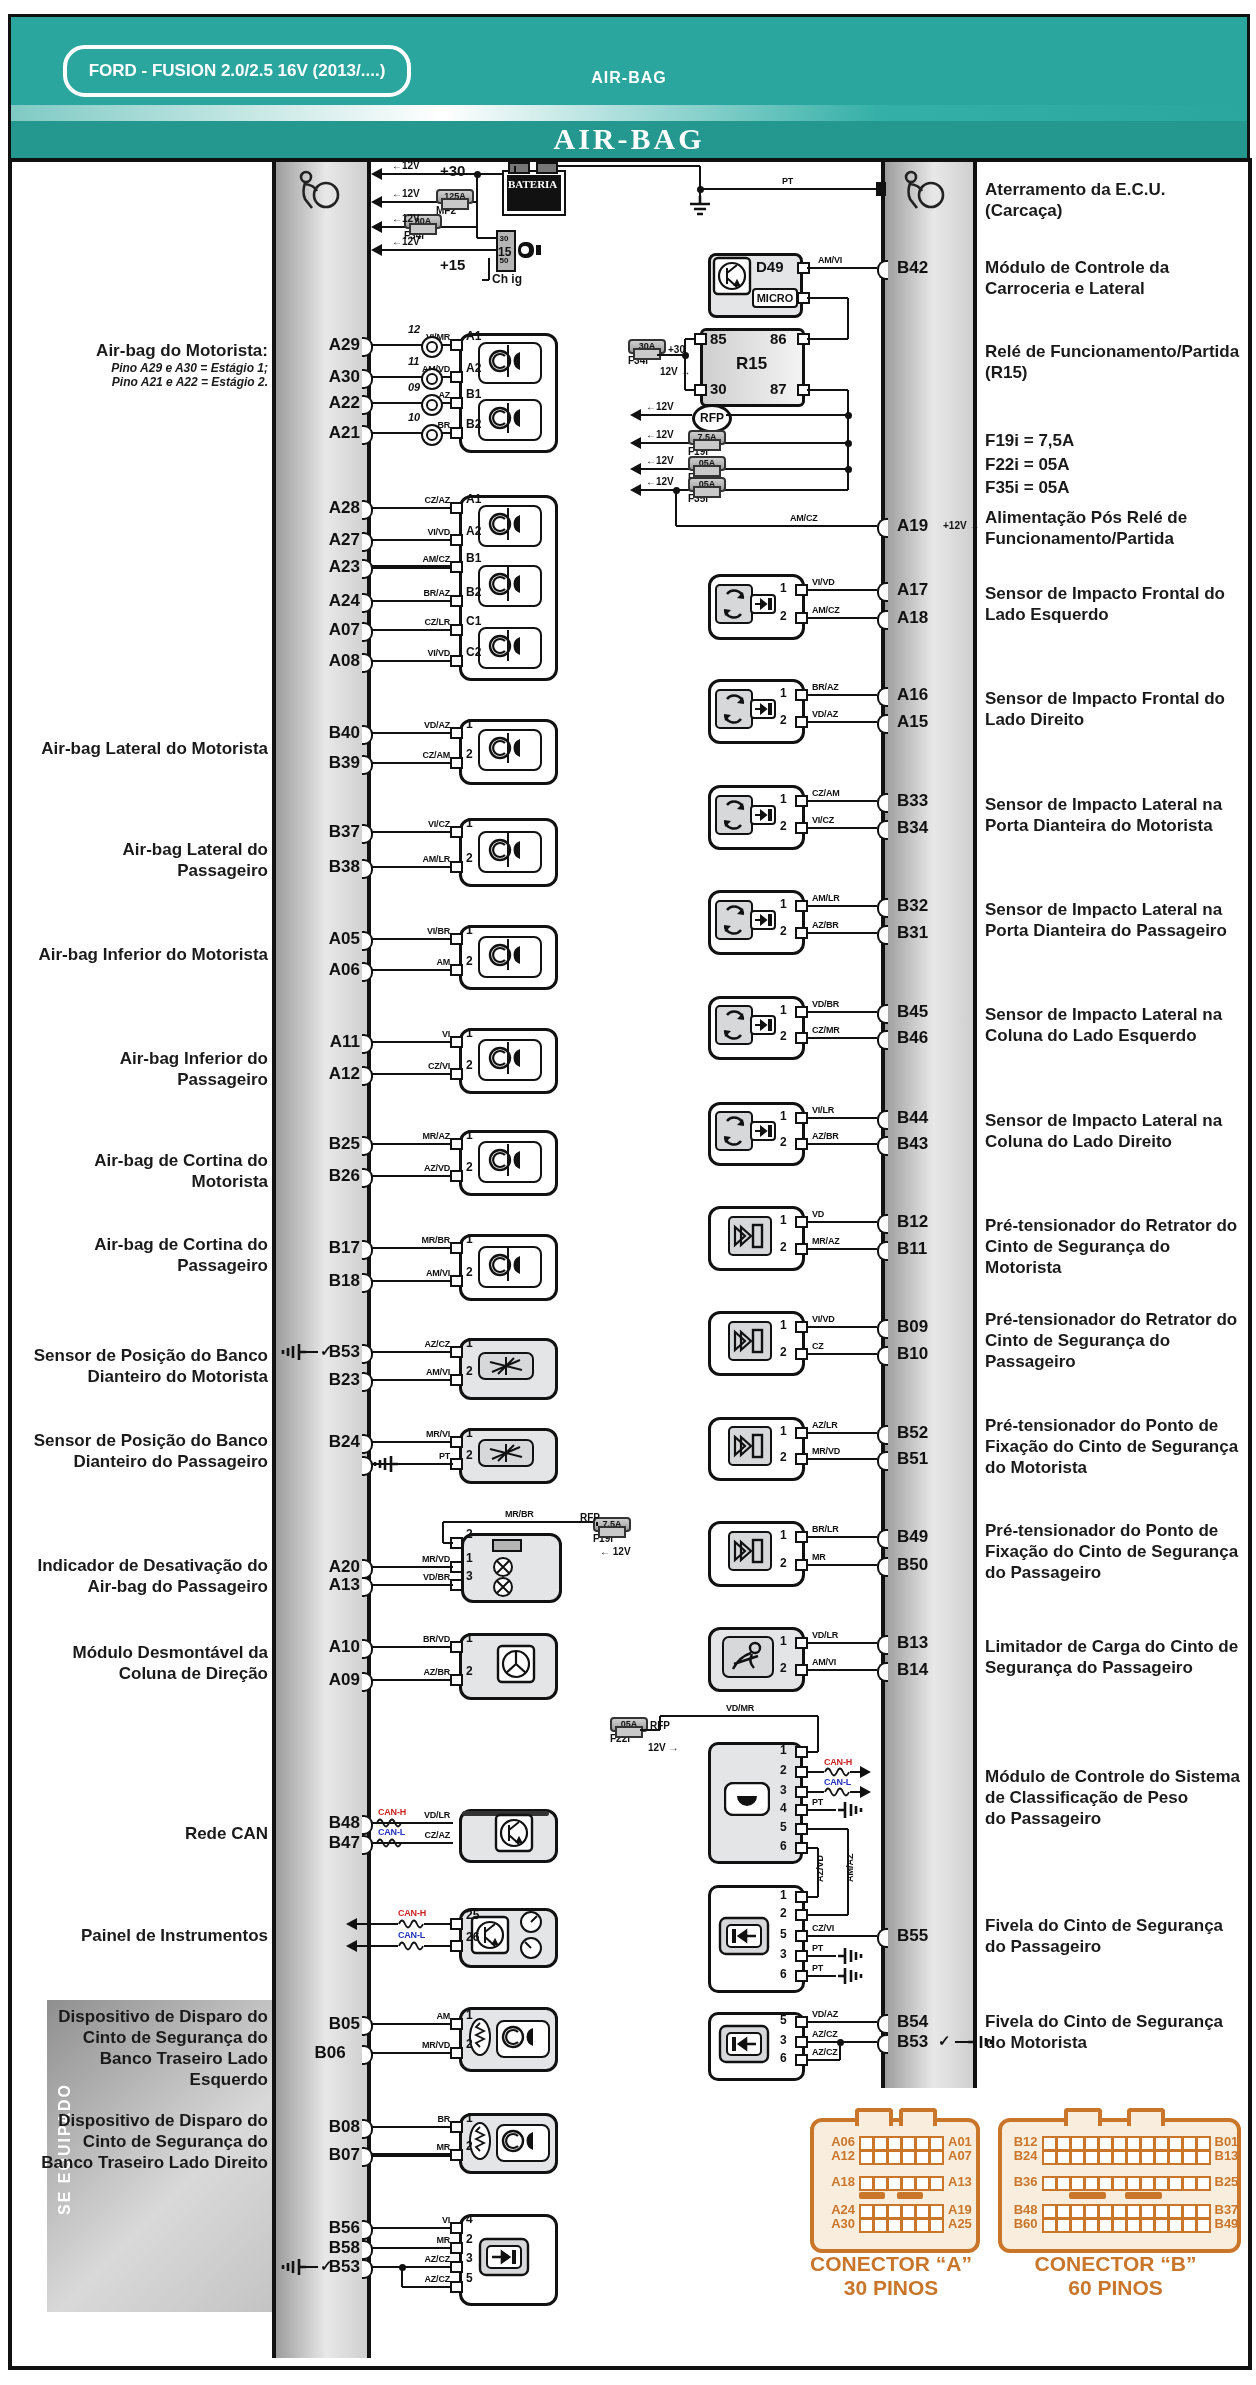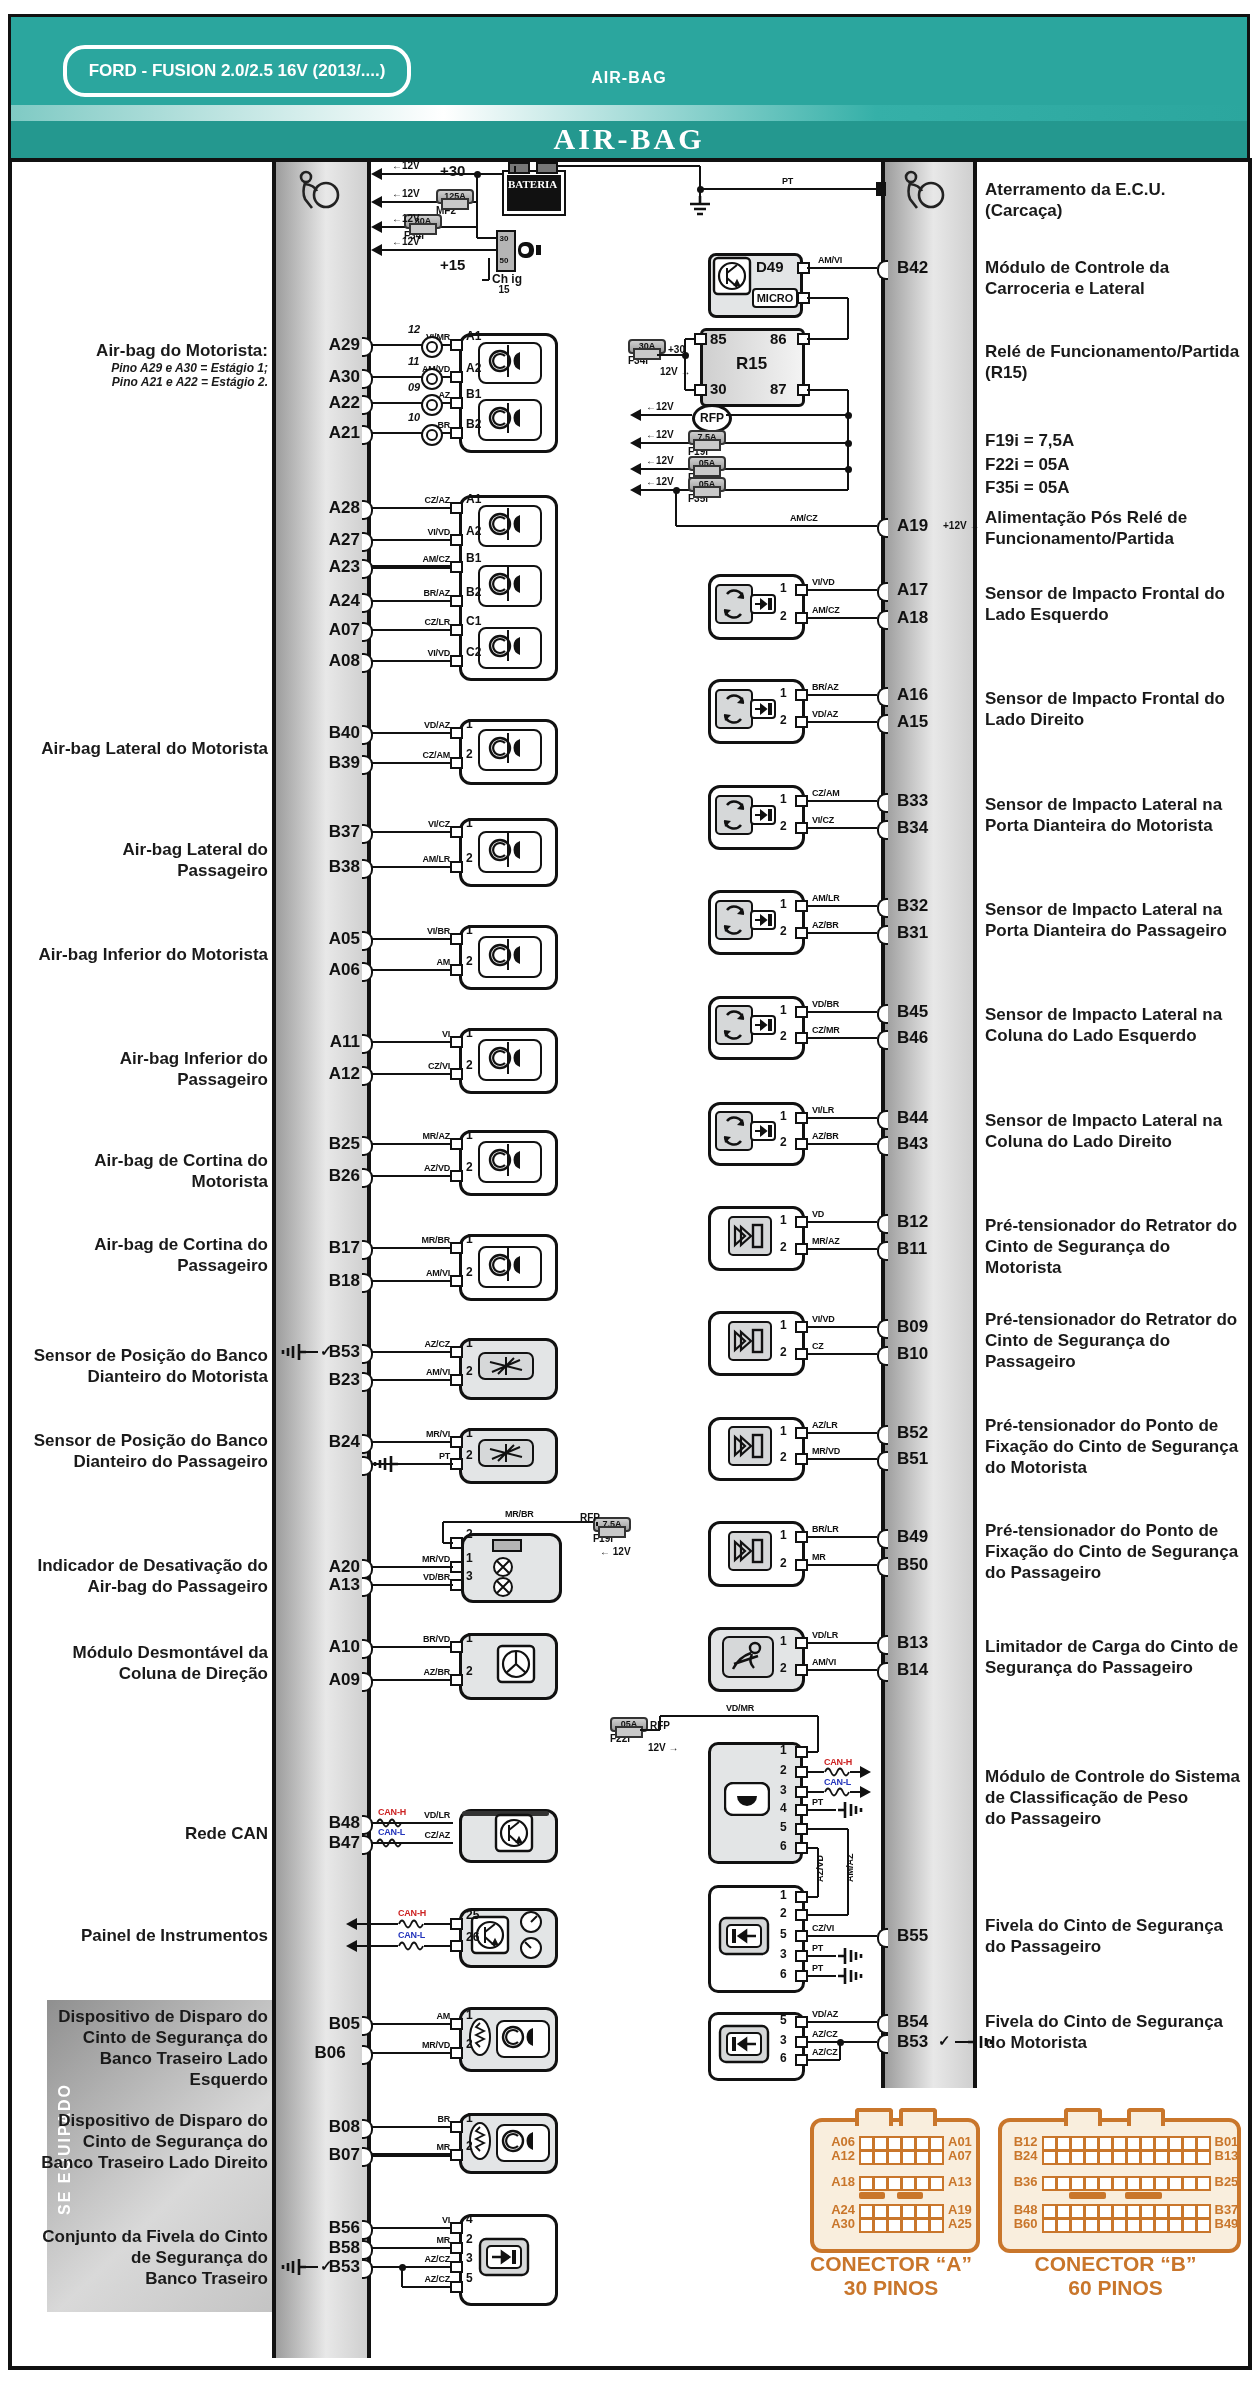--- a/index.html
+++ b/index.html
@@ -108,21 +108,21 @@
       <div style="position: absolute; left: 409px; top: 223px; width: 24px; height: 8px; background: rgb(201, 201, 201); border: 2px solid rgb(51, 51, 51);"></div>
       <div class="v12" style="left: 392px; top: 213px;">←12V</div>
       <div class="wire" style="left: 476px; top: 174px; width: 2px; height: 64px;"></div>
       <div class="arrL" style="left: 371px; top: 244px;"></div>
       <div class="wire" style="left: 382px; top: 249px; width: 114px; height: 2px;"></div>
       <div class="v12" style="left: 392px; top: 236px;">←12V</div>
       <div class="pin" style="left: 440px; top: 256px; font-size: 15px;">+15</div>
       <div class="wire" style="left: 477px; top: 237px; width: 19px; height: 2px;"></div>
       <div style="position: absolute; left: 496px; top: 230px; width: 16px; height: 38px; background: rgb(181, 181, 181); border: 2px solid rgb(17, 17, 17);"></div>
       <div style="position: absolute; left: 498px; top: 234px; width: 12px; font-size: 8px; font-weight: bold; text-align: center;">30</div>
-      <div style="position: absolute; left: 498px; top: 245px; width: 12px; font-size: 10px; font-weight: bold; text-align: center; margin-top: 39px;">15</div>
+      <div style="position: absolute; left: 498px; top: 245px; width: 12px; font-size: 12px; font-weight: bold; text-align: center;">15</div>
       <div style="position: absolute; left: 498px; top: 256px; width: 12px; font-size: 8px; font-weight: bold; text-align: center;">50</div>
       <div style="position: absolute; left: 516px; top: 238px;">
         <svg width="30" height="24" viewBox="0 0 30 24">
           <rect x="2" y="4" width="16" height="16" rx="7" fill="#111"></rect>
           <circle cx="9" cy="12" r="4" fill="#fff"></circle>
           <rect x="20" y="7" width="5" height="10" fill="#111"></rect>
         </svg>
       </div>
       <div class="pin" style="left: 492px; top: 272px; font-size: 12px;">Ch ig</div>
       <div class="wire" style="left: 488px; top: 258px; width: 2px; height: 22px;"></div>
@@ -1127,21 +1127,20 @@
       <div class="lblL" style="left: 30px; top: 1150px; width: 238px;"><div>Air-bag de Cortina do Motorista</div></div>
       <div class="lblL" style="left: 30px; top: 1234px; width: 238px;"><div>Air-bag de Cortina do</div><div>Passageiro</div></div>
       <div class="lblL" style="left: 30px; top: 1345px; width: 238px;"><div>Sensor de Posição do Banco</div><div>Dianteiro do Motorista</div></div>
       <div class="lblL" style="left: 30px; top: 1430px; width: 238px;"><div>Sensor de Posição do Banco</div><div>Dianteiro do Passageiro</div></div>
       <div class="lblL" style="left: 30px; top: 1555px; width: 238px;"><div>Indicador de Desativação do</div><div>Air-bag do Passageiro</div></div>
       <div class="lblL" style="left: 30px; top: 1642px; width: 238px;"><div>Módulo Desmontável da</div><div>Coluna de Direção</div></div>
       <div class="lblL" style="left: 30px; top: 1823px; width: 238px;"><div>Rede CAN</div></div>
       <div class="lblL" style="left: 30px; top: 1925px; width: 238px;"><div>Painel de Instrumentos</div></div>
       <div class="lblL" style="left: 30px; top: 2006px; width: 238px;"><div>Dispositivo de Disparo do</div><div>Cinto de Segurança do</div><div>Banco Traseiro Lado Esquerdo</div></div>
       <div class="lblL" style="left: 30px; top: 2110px; width: 238px;"><div>Dispositivo de Disparo do</div><div>Cinto de Segurança do</div><div>Banco Traseiro Lado Direito</div></div>
-      <div class="lblL" style="left: 30px; top: 2226px; width: 238px;"><div>Conjunto da Fivela do Cinto</div><div>de Segurança do</div><div>Banco Traseiro</div></div>
       <div class="lblR" style="left: 985px; top: 179px; width: 260px;"><div>Aterramento da E.C.U. (Carcaça)</div></div>
       <div class="lblR" style="left: 985px; top: 257px; width: 260px;"><div>Módulo de Controle da</div><div>Carroceria e Lateral</div></div>
       <div class="lblR" style="left: 985px; top: 341px; width: 260px;"><div>Relé de Funcionamento/Partida</div><div>(R15)</div></div>
       <div class="lblR" style="left: 985px; top: 430px; width: 260px;"><div>F19i = 7,5A</div></div>
       <div class="lblR" style="left: 985px; top: 454px; width: 260px;"><div>F22i = 05A</div></div>
       <div class="lblR" style="left: 985px; top: 477px; width: 260px;"><div>F35i = 05A</div></div>
       <div class="lblR" style="left: 985px; top: 507px; width: 260px;"><div>Alimentação Pós Relé de</div><div>Funcionamento/Partida</div></div>
       <div class="lblR" style="left: 985px; top: 583px; width: 260px;"><div>Sensor de Impacto Frontal do</div><div>Lado Esquerdo</div></div>
       <div class="lblR" style="left: 985px; top: 688px; width: 260px;"><div>Sensor de Impacto Frontal do</div><div>Lado Direito</div></div>
       <div class="lblR" style="left: 985px; top: 794px; width: 260px;"><div>Sensor de Impacto Lateral na</div><div>Porta Dianteira do Motorista</div></div>

